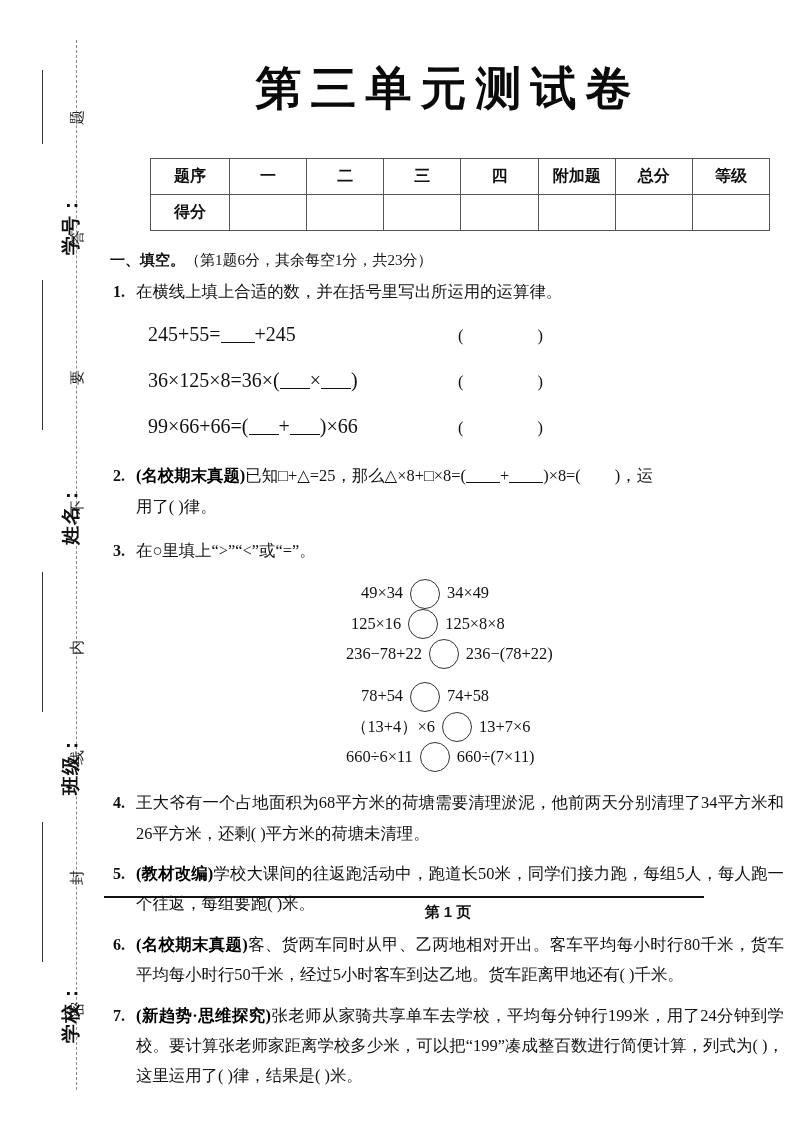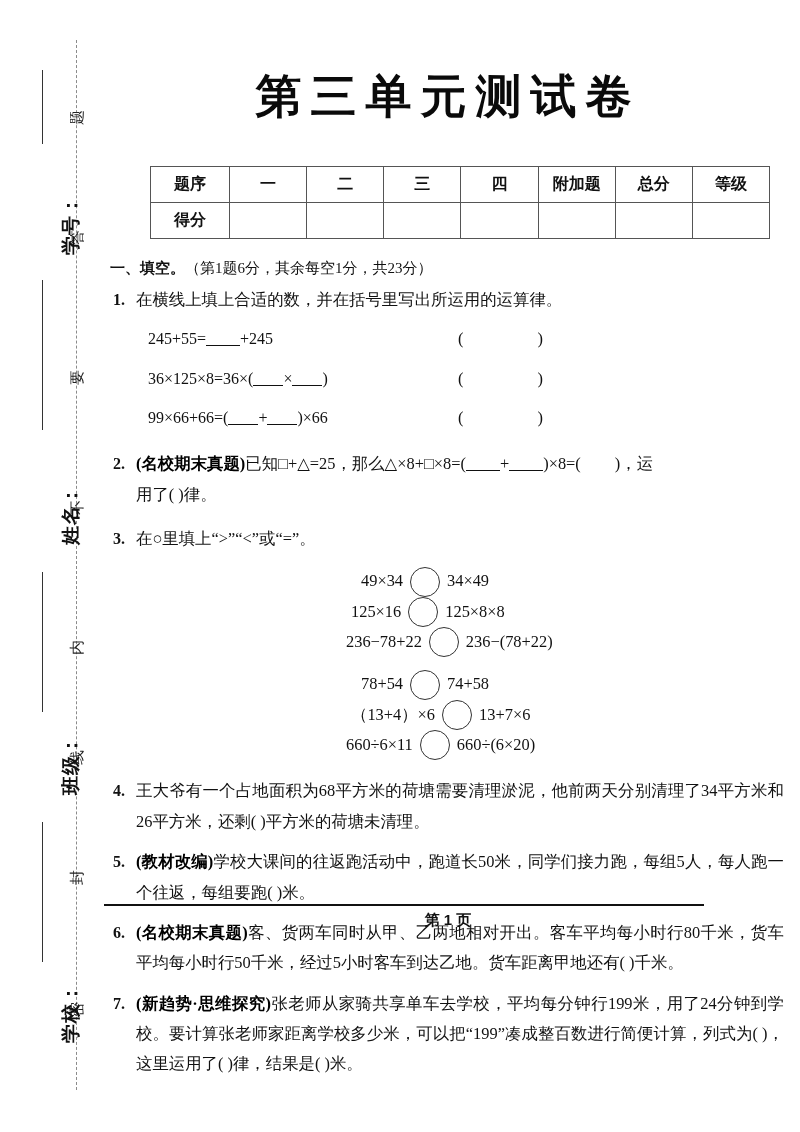--- a/index.html
+++ b/index.html
@@ -60,21 +60,21 @@
     position: absolute;
     left: 42px;
     width: 0;
     border-left: 1.5px solid #333;
   }
 
   
   .page {
     position: absolute;
     left: 96px;
-    top: 8px;
+    top: 0;
     width: 704px;
     height: 932px;
   }
 
   .paper-title {
     margin: 0;
     padding-top: 58px;
     text-align: center;
     font-size: 46px;
     font-weight: bold;
@@ -147,21 +147,21 @@
 
   
   .expr-row {
     display: flex;
     align-items: baseline;
     margin-top: 9px;
     padding-left: 12px;
   }
   .expr-left {
     width: 310px;
-    font-size: 16px;
+    font-size: 20px;
     white-space: nowrap;
   }
   .expr-paren {
     font-size: 16.4px;
     letter-spacing: 0;
   }
   .blank-u {
     display: inline-block;
     width: 34px;
     border-bottom: 1.4px solid #111;
@@ -348,21 +348,21 @@
             <span>74+58</span>
           </span>
         <span class="cmp-cell c2">
             <span>（13+4）×6</span>
             <span class="circle"></span>
             <span>13+7×6</span>
           </span>
         <span class="cmp-cell c3">
             <span>660÷6×11</span>
             <span class="circle"></span>
-            <span>660÷(6×20)</span>
+            <span>660÷(7×11)</span>
           </span>
       </div>
     </div>
 
     <div class="qitem" style="margin-top:16px;">
       <span class="qnum">4.</span>
       <div class="qtext">王大爷有一个占地面积为68平方米的荷塘需要清理淤泥，他前两天分别清理了34平方米和26平方米，还剩(       )平方米的荷塘未清理。</div>
     </div>
 
     <div class="qitem" style="margin-top:10px;">

